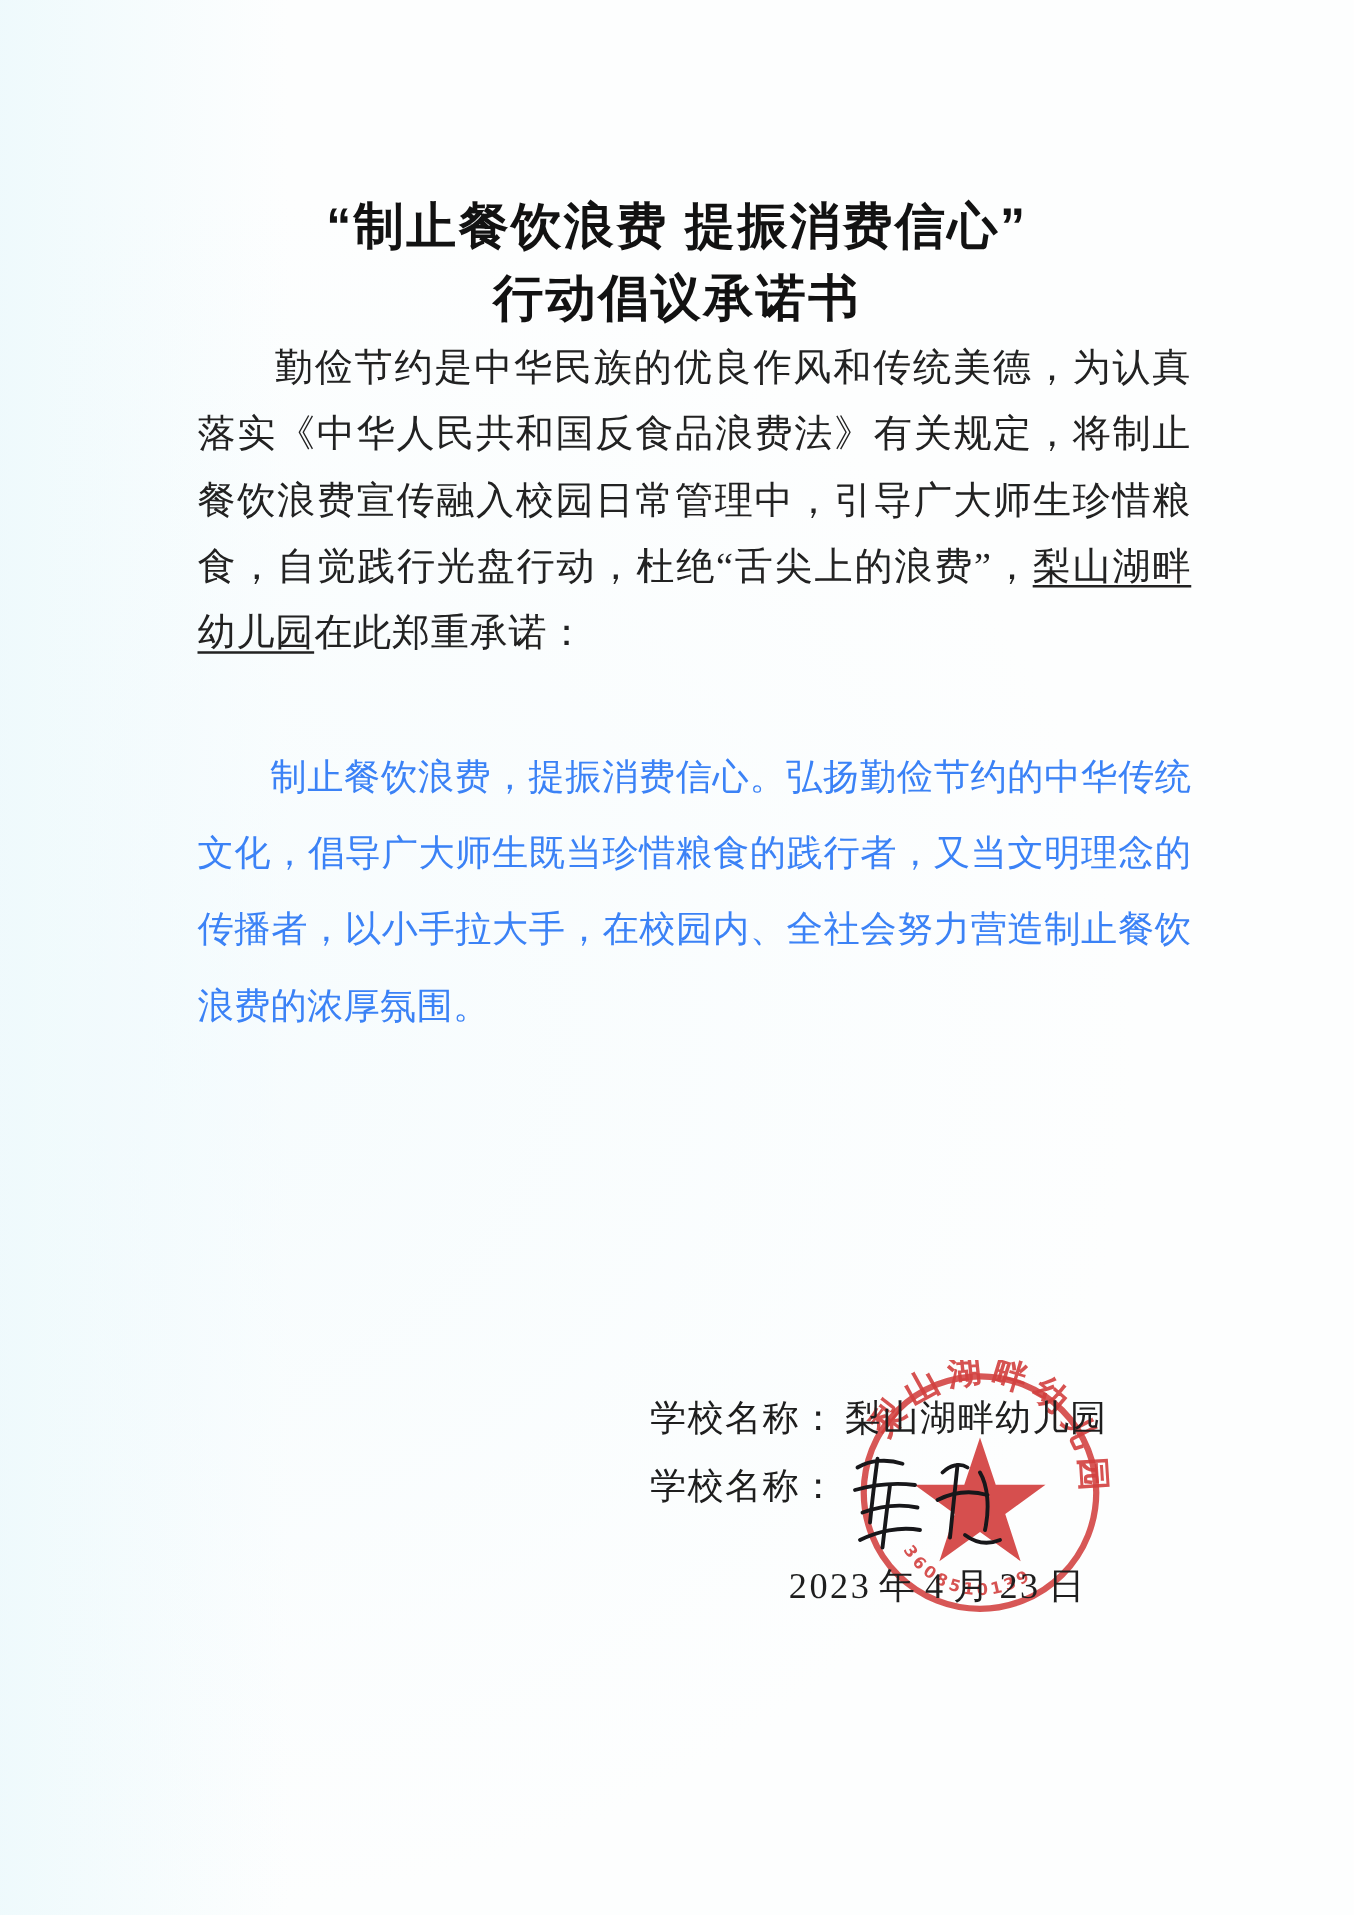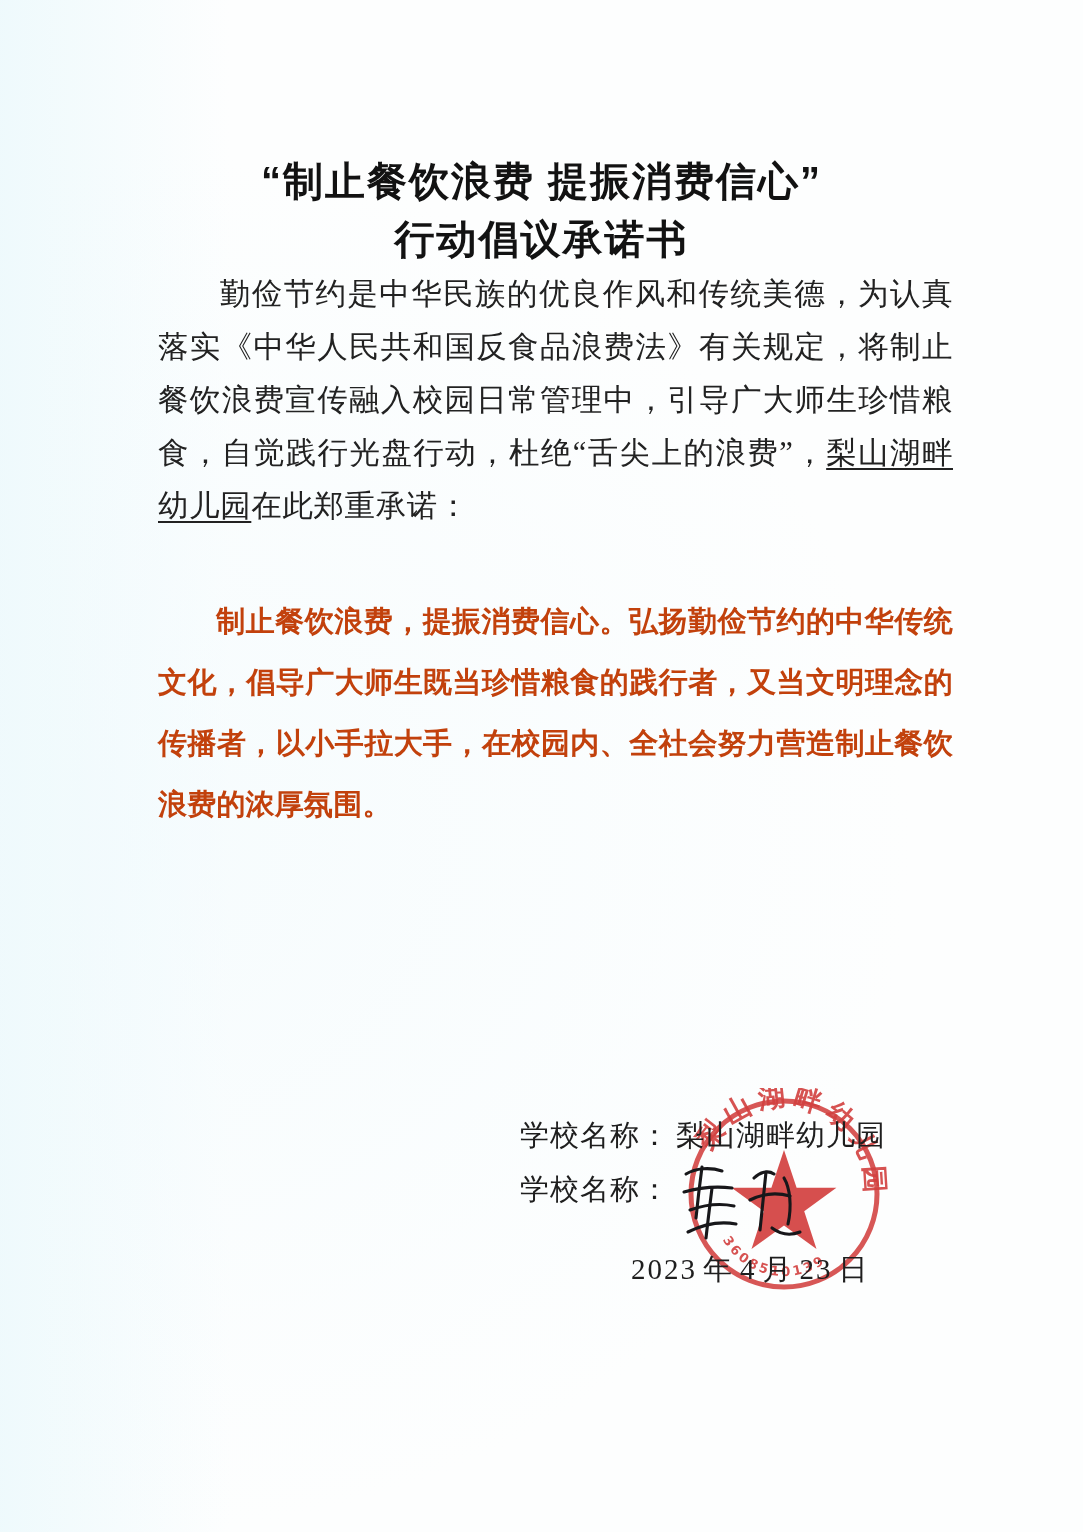--- a/index.html
+++ b/index.html
@@ -67,25 +67,25 @@
   p.kai {
     font-family: "Liberation Serif", "DejaVu Serif", serif;
     font-size: 30.5px;
     line-height: 53px;
     letter-spacing: 0.6px;
     color: #222222;
   }
   
   p.hei {
     font-family: "DejaVu Sans", "Liberation Sans", sans-serif;
-    font-weight: bold;
+    font-weight: normal;
     font-size: 29px;
     line-height: 61px;
     letter-spacing: 0.2px;
-    color: #c2410c;
+    color: #3b82f6;
   }
   .indent { display: inline-block; width: 2em; }
   .uline {
     text-decoration: underline;
     text-underline-offset: 5px;
     text-decoration-thickness: 2px;
   }
 
   .gap-1 { height: 58px; }
   .gap-2 { height: 78px; }

